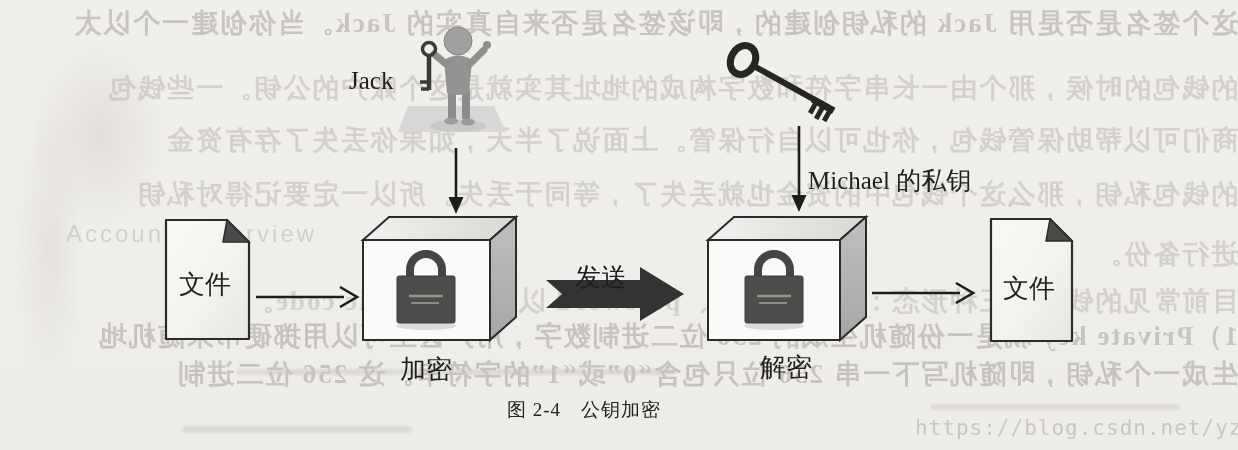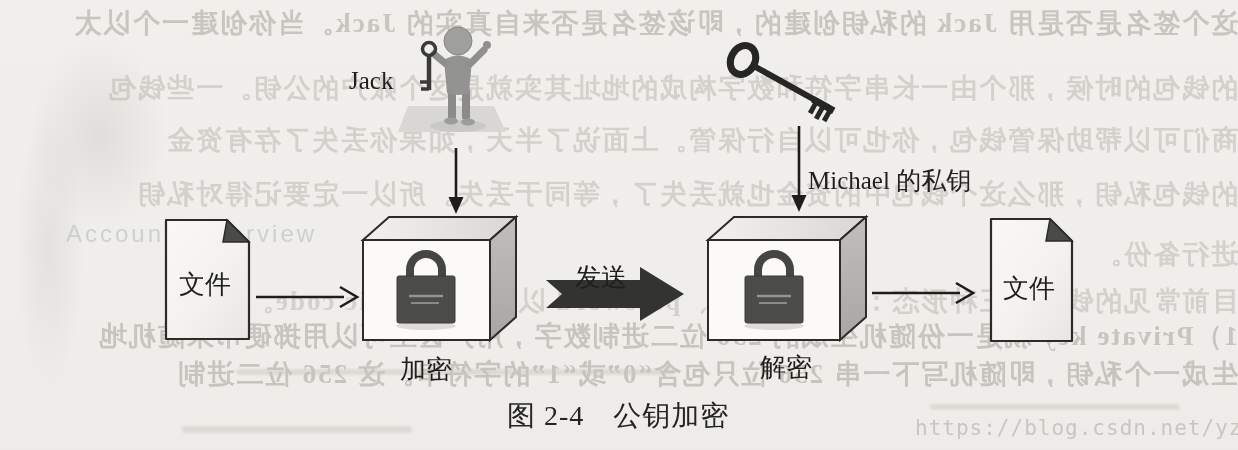--- a/index.html
+++ b/index.html
@@ -23,21 +23,21 @@
   .overlay-en{
     position:absolute;font-family:"Liberation Sans",sans-serif;
     color:#c2c8c2;opacity:.75;filter:blur(.7px);letter-spacing:3px;
     font-size:24px;white-space:nowrap;
   }
   .microstrip{position:absolute;background:#c9c5bf;opacity:.45;filter:blur(1.2px);border-radius:3px;}
   
   .lbl{position:absolute;color:#1f1f1d;white-space:nowrap;}
   .lbl-en{font-size:25px;}
   .lbl-cn{font-size:26px;}
-  .caption{position:absolute;font-size:28px;color:#242422;letter-spacing:1px;white-space:nowrap;}
+  .caption{position:absolute;font-size:19px;color:#242422;letter-spacing:1px;white-space:nowrap;}
   .watermark{
     position:absolute;font-family:"DejaVu Sans Mono","Liberation Mono",monospace;
     font-size:21px;color:#c9c6c1;letter-spacing:1px;white-space:nowrap;
   }
   svg.diagram{position:absolute;left:0;top:0;}
 </style>
 </head>
 <body>
 
 <div class="page">

